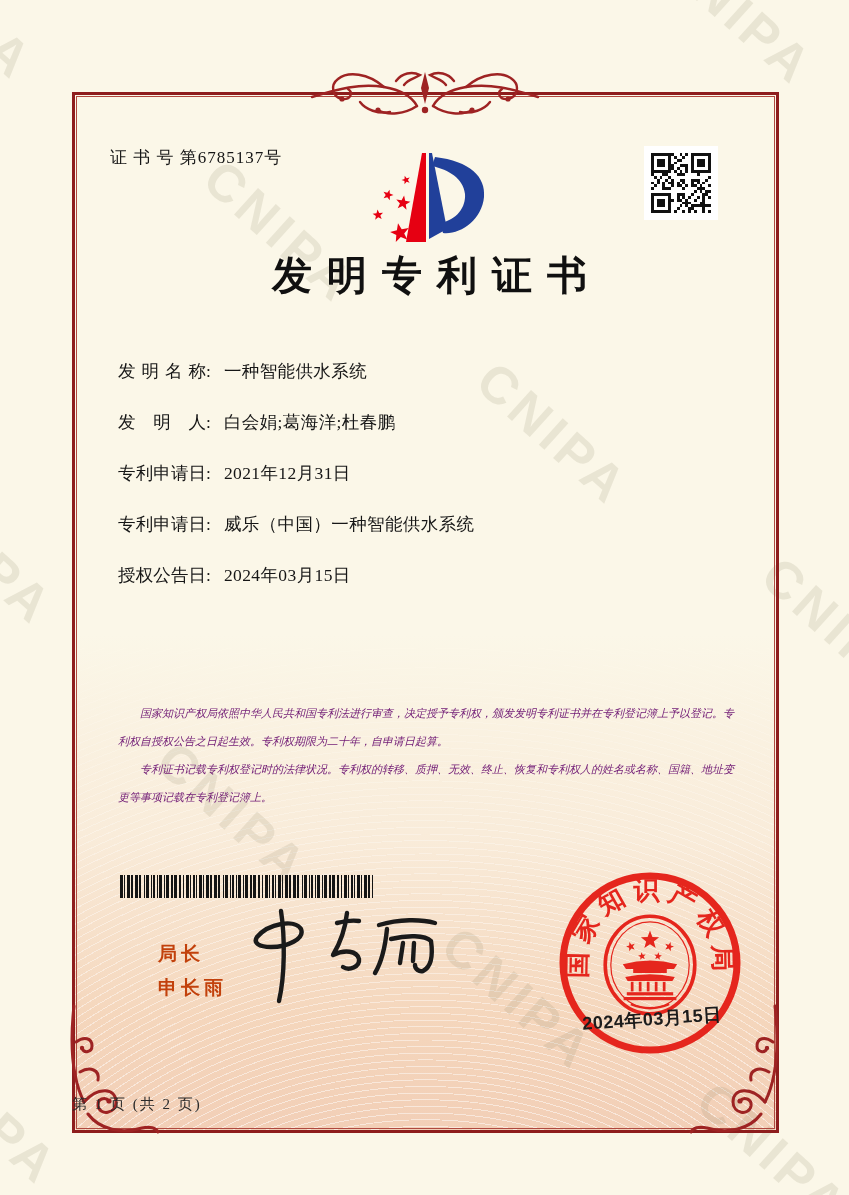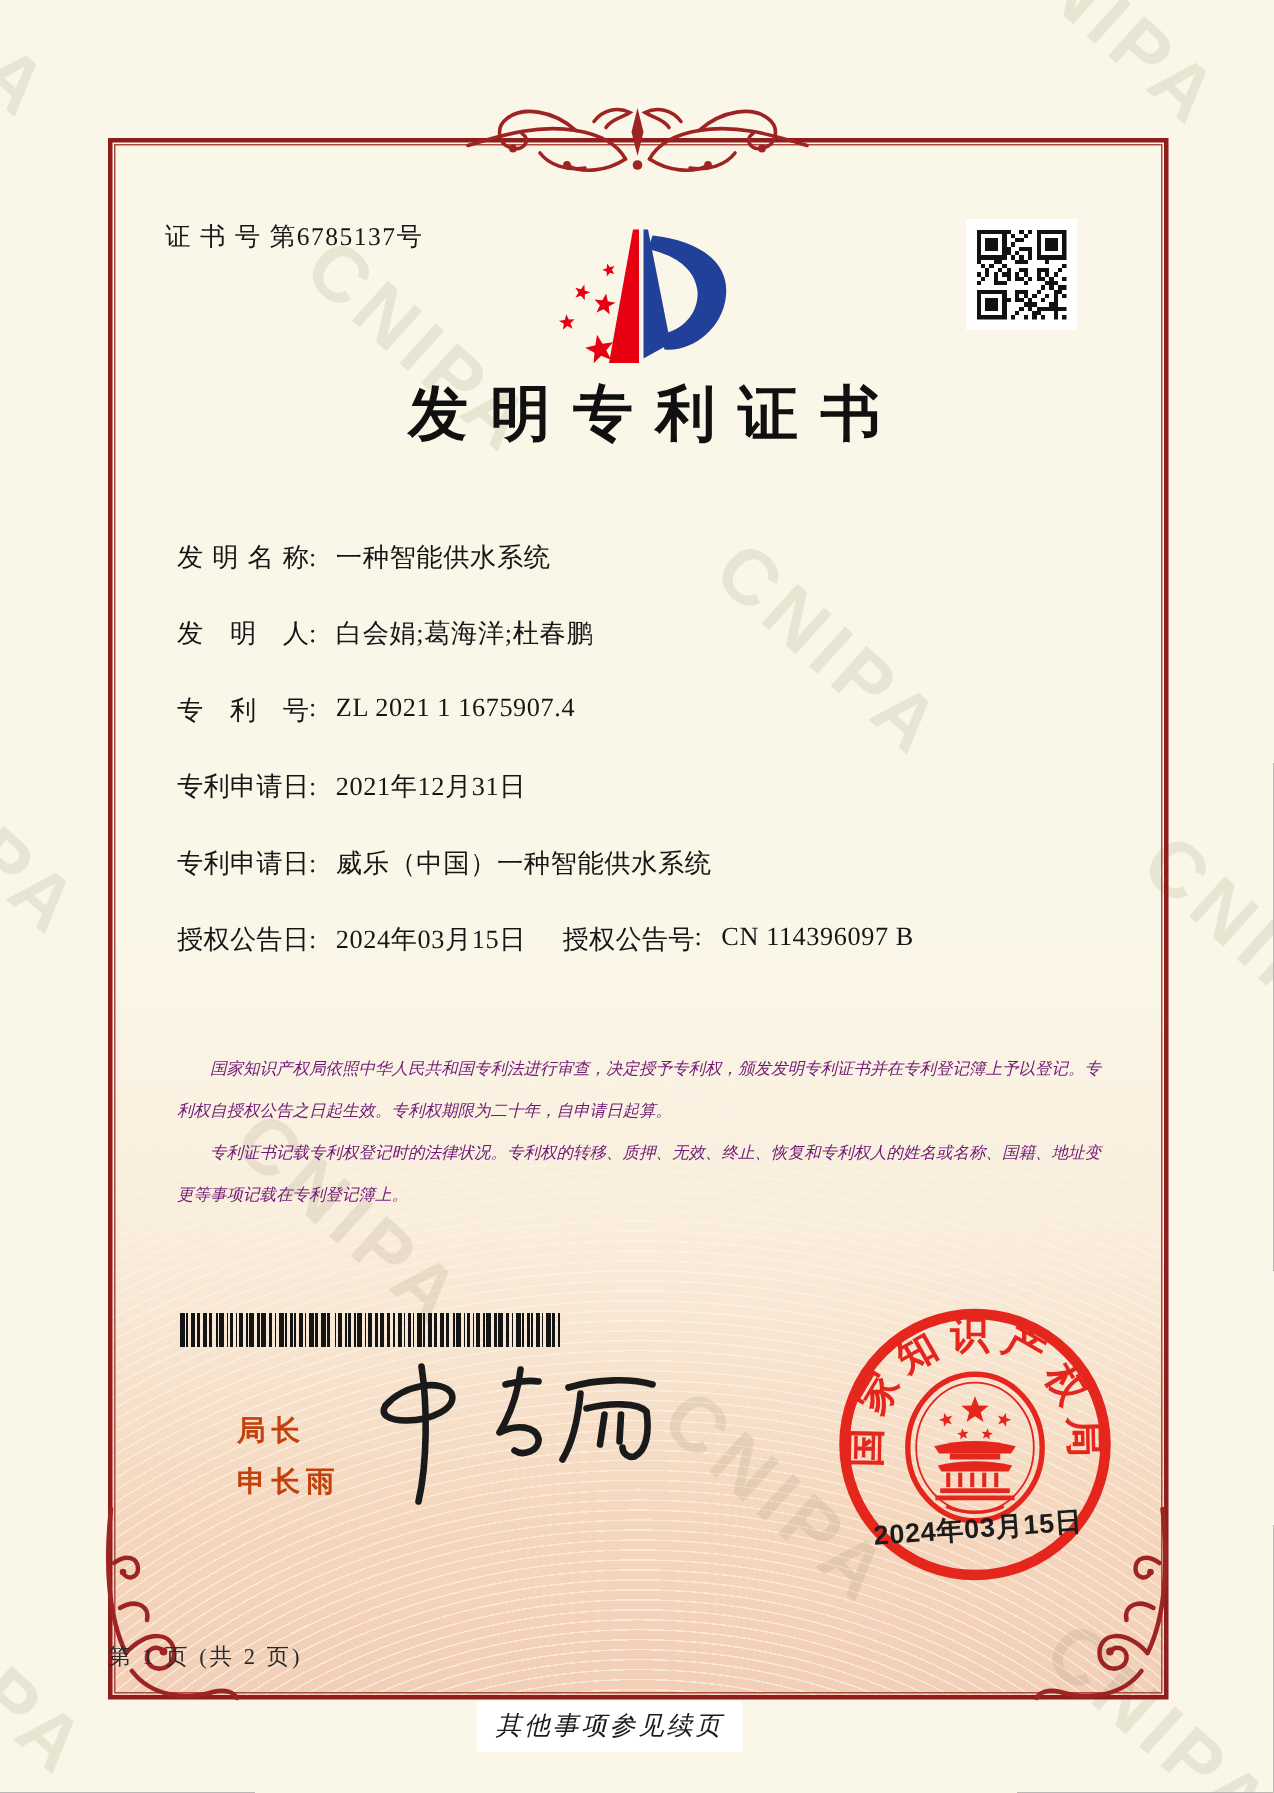--- a/index.html
+++ b/index.html
@@ -260,26 +260,24 @@
           <rect x="2.86" y="42.86" width="14.29" height="14.29" fill="#fff"></rect>
           <rect x="5.71" y="45.71" width="8.57" height="8.57" fill="#111"></rect>
         </svg>
     </div>
 
     <h1 class="title">发明专利证书</h1>
 
     <div class="fields">
       <div class="row"><span class="lbl">发明名称</span><span class="colon">:</span><span class="val">一种智能供水系统</span></div>
       <div class="row"><span class="lbl">发明人</span><span class="colon">:</span><span class="val">白会娟;葛海洋;杜春鹏</span></div>
-      <div class="row"><span class="lbl">专利号</span><span class="colon">:</span><span class="val">ZL 2021 1 1675907.4</span></div>
       <div class="row"><span class="lbl">专利申请日</span><span class="colon">:</span><span class="val">2021年12月31日</span></div>
       <div class="row"><span class="lbl">专利申请日</span><span class="colon">:</span><span class="val">威乐（中国）一种智能供水系统</span></div>
       <div class="row">
         <span class="lbl">授权公告日</span><span class="colon">:</span><span class="val">2024年03月15日</span>
-        <span class="pair2"><span class="lbl">授权公告号</span><span class="colon">:</span><span class="val">CN 114396097 B</span></span>
       </div>
     </div>
 
     <div class="legal">
       <p>国家知识产权局依照中华人民共和国专利法进行审查，决定授予专利权，颁发发明专利证书并在专利登记簿上予以登记。专利权自授权公告之日起生效。专利权期限为二十年，自申请日起算。</p>
       <p>专利证书记载专利权登记时的法律状况。专利权的转移、质押、无效、终止、恢复和专利权人的姓名或名称、国籍、地址变更等事项记载在专利登记簿上。</p>
     </div>
 
     <svg class="barcode" id="barcode" width="256" height="23" viewBox="0 0 256 23" shape-rendering="crispEdges">
         <rect x="0" y="0" width="3" height="23" fill="#141414"></rect>
@@ -399,15 +397,14 @@
           <rect x="76" y="86" width="3.4" height="12" stroke="none"></rect>
           <rect x="31" y="99" width="58" height="4" stroke="none"></rect>
           <rect x="27" y="105" width="66" height="4" stroke="none"></rect>
           <path d="M36,114 Q60,124 84,114" fill="none" stroke-width="3"></path>
         </g>
       </svg>
     </div>
     <div class="seal-date">2024年03月15日</div>
 
     <div class="pagenum">第 1 页 (共 2 页)</div>
-    <div class="cont-note">其他事项参见续页</div>
   </div>
 </div>
 
 </body></html>

